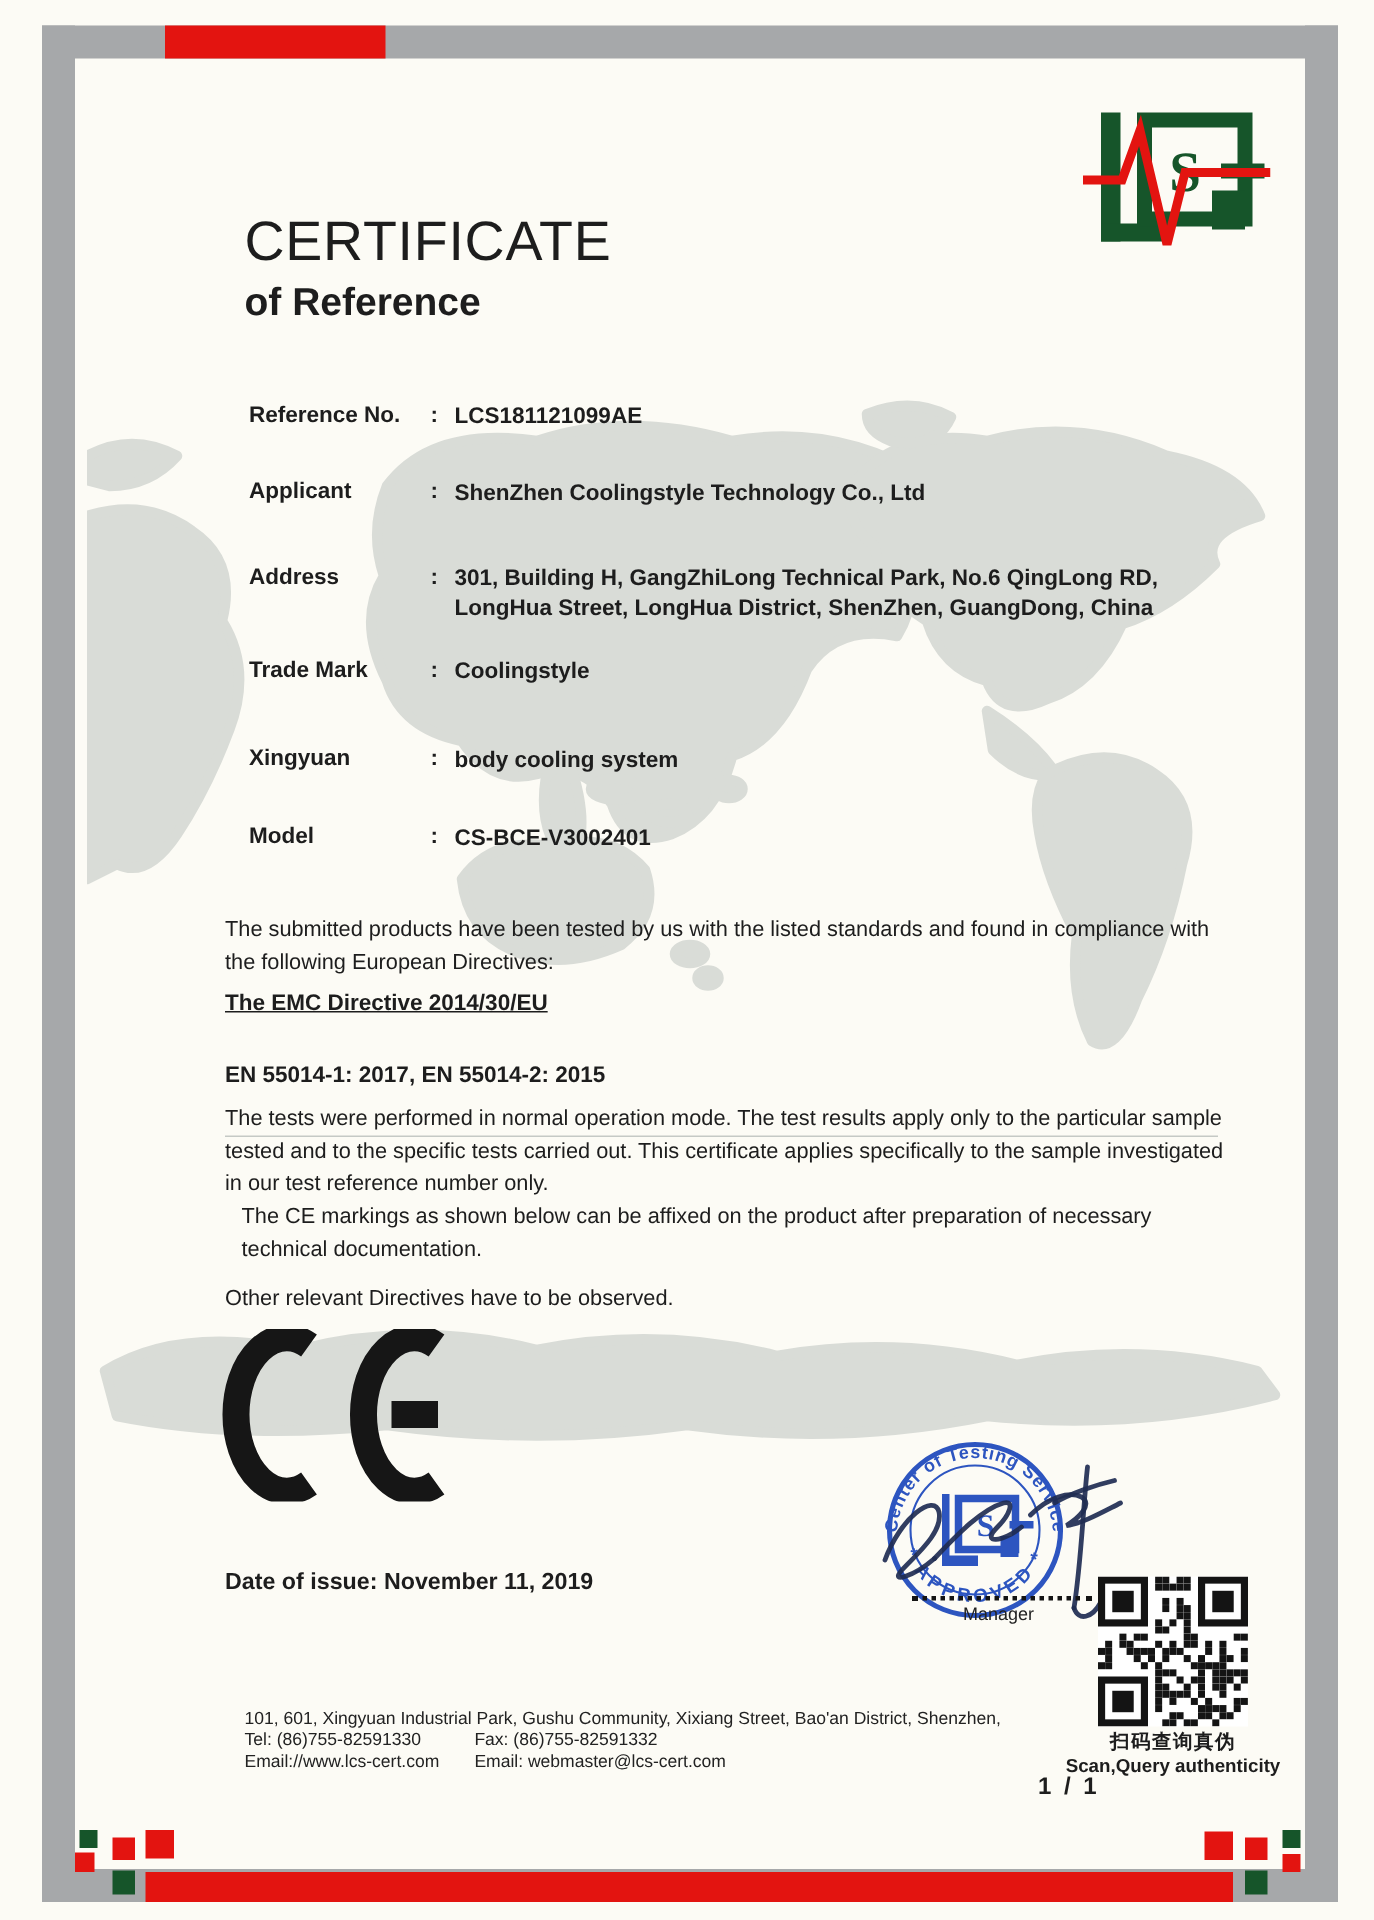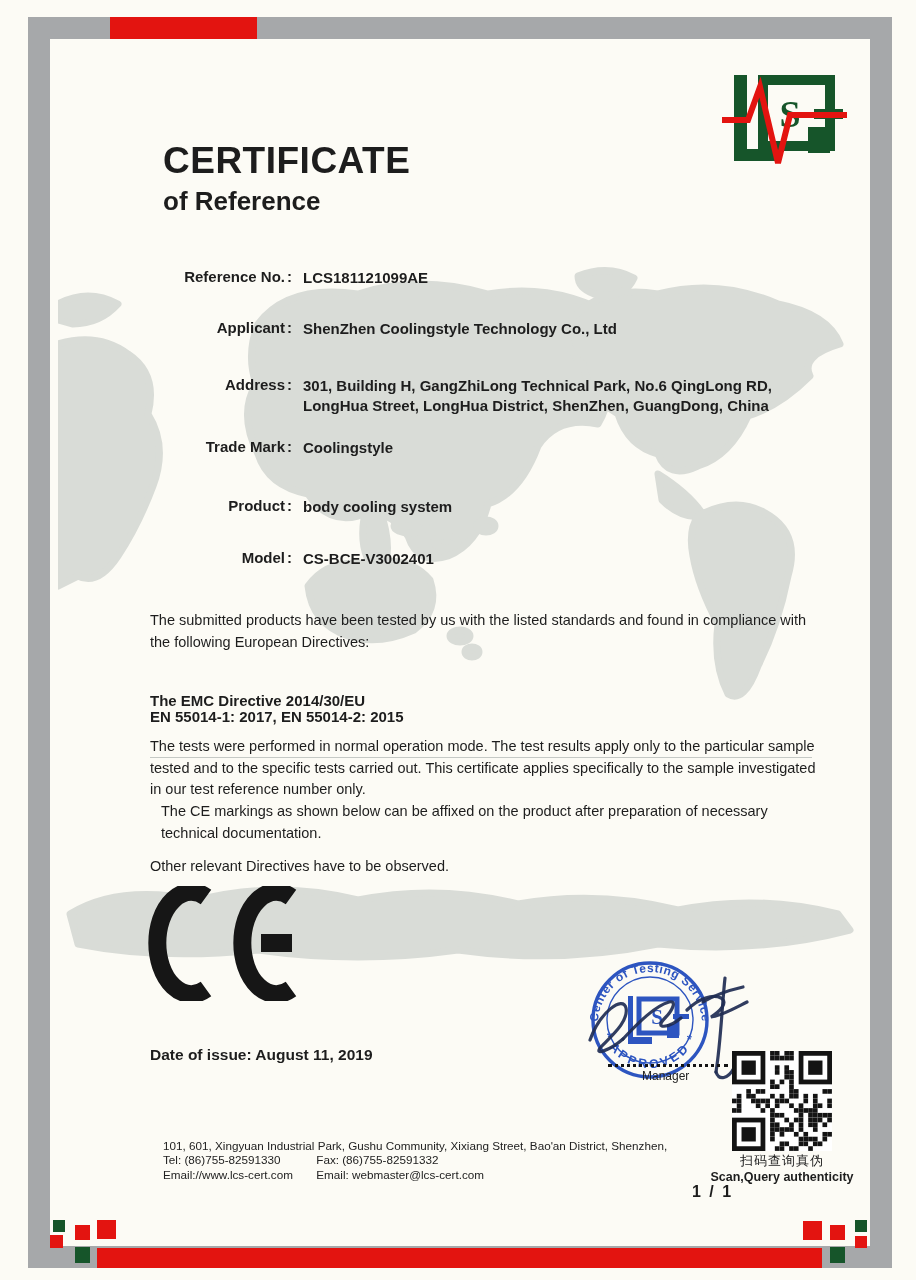--- a/index.html
+++ b/index.html
@@ -21,25 +21,25 @@
   .sq{z-index:3;}
   .sq.red{background:var(--accent-red);} .sq.green{background:var(--brand-green);}
   
   #map{left:58px;top:262px;width:800px;height:724px;z-index:0;}
   .land{fill:var(--map-gray);stroke:var(--map-gray);stroke-width:7;stroke-linejoin:round;}
   
   #logo{left:722px;top:73px;width:125px;height:100px;z-index:2;}
   .g-fill{fill:var(--brand-green);} .g-stroke{stroke:var(--brand-green);fill:none;}
   .pulse{stroke:var(--accent-red);fill:none;stroke-width:6;}
   
-  #title{left:163px;top:140px;font-size:37px;font-weight:bold;letter-spacing:.5px;z-index:4;}
+  #title{left:163px;top:140px;font-size:37px;font-weight:normal;letter-spacing:.5px;z-index:4;}
   #subtitle{left:163px;top:186px;font-size:26px;font-weight:bold;z-index:4;}
   
   .frow{position:absolute;left:150px;width:690px;font-size:15px;font-weight:bold;z-index:4;}
-  .flabel{position:absolute;left:0;width:135px;text-align:right;}
+  .flabel{position:absolute;left:16px;width:135px;}
   .fcolon{position:absolute;left:137px;}
   .fvalue{position:absolute;left:153px;width:530px;line-height:20px;}
   
   .para{position:absolute;left:150px;font-size:14.5px;line-height:21.5px;z-index:4;}
   .bold{font-weight:bold;font-size:15px;}
   #hairline{left:150px;top:757px;width:662px;height:1px;background:#c5c9c5;z-index:4;}
   
   #ce{left:146px;top:886px;width:160px;height:115px;z-index:4;}
   .ce-stroke{stroke:#161616;stroke-width:18;fill:none;}
   
@@ -48,21 +48,21 @@
   #stamp{left:575px;top:940px;width:230px;height:155px;z-index:5;}
   .b-stroke{stroke:var(--stamp-blue);fill:none;}
   .b-fill{fill:var(--stamp-blue);}
   .ringtext{fill:var(--stamp-blue);font-family:"Liberation Sans",sans-serif;font-weight:bold;}
   .sig{stroke:#1f2d52;stroke-width:3.2;fill:none;stroke-linecap:round;opacity:.92;}
   #dotline{left:608px;top:1064px;width:120px;border-top:3px dotted #141414;z-index:6;}
   #manager{left:642px;top:1069px;font-size:12px;color:#222;z-index:6;}
   
   #qr-svg{left:732px;top:1051px;width:100px;height:100px;z-index:6;background:#fff;}
   #qr-cap{left:702px;top:1152px;width:160px;text-align:center;z-index:6;}
-  #qr-cap .cn{font-size:13px;font-weight:normal;letter-spacing:1px;}
+  #qr-cap .cn{font-size:13px;font-weight:bold;letter-spacing:1px;}
   #qr-cap .en{font-size:12.5px;font-weight:bold;}
   #pagenum{left:692px;top:1183px;font-size:16px;font-weight:bold;letter-spacing:2px;z-index:6;}
   
   #footer{left:163px;top:1139px;font-size:11.7px;line-height:14.3px;color:#222;z-index:6;}
   .fcol{display:inline-block;width:150px;}
 </style>
 </head>
 <body>
 
 <div class="page">
@@ -130,45 +130,45 @@
     <span class="flabel">Address</span>
     <span class="fcolon">:</span>
     <span class="fvalue">301, Building H, GangZhiLong Technical Park, No.6 QingLong RD, LongHua Street, LongHua District, ShenZhen, GuangDong, China</span>
   </div>
   <div class="frow" style="top:438px;">
     <span class="flabel">Trade Mark</span>
     <span class="fcolon">:</span>
     <span class="fvalue">Coolingstyle</span>
   </div>
   <div class="frow" style="top:497px;">
-    <span class="flabel">Product</span>
+    <span class="flabel">Xingyuan</span>
     <span class="fcolon">:</span>
     <span class="fvalue">body cooling system</span>
   </div>
   <div class="frow" style="top:549px;">
     <span class="flabel">Model</span>
     <span class="fcolon">:</span>
     <span class="fvalue">CS-BCE-V3002401</span>
   </div>
 
   <div class="para" style="top:610px;width:664px;">The submitted products have been tested by us with the listed standards and found in compliance with the following European Directives:</div>
-  <div class="para bold" style="top:690px;">The EMC Directive 2014/30/EU</div>
+  <div class="para bold" style="top:658px;text-decoration:underline;">The EMC Directive 2014/30/EU</div>
   <div class="para bold" style="top:706px;">EN 55014-1: 2017, EN 55014-2: 2015</div>
   <div class="abs" id="hairline"></div>
   <div class="para" style="top:736px;width:675px;">The tests were performed in normal operation mode. The test results apply only to the particular sample tested and to the specific tests carried out. This certificate applies specifically to the sample investigated in our test reference number only.</div>
   <div class="para" style="top:801px;width:650px;margin-left:11px;">The CE markings as shown below can be affixed on the product after preparation of necessary technical documentation.</div>
   <div class="para" style="top:856px;width:650px;">Other relevant Directives have to be observed.</div>
 
   <svg id="ce" class="abs" viewBox="0 0 160 115" aria-hidden="true">
     <path class="ce-stroke" d="M 60 11 A 34 51 0 1 0 60 103"></path>
     <path class="ce-stroke" d="M 145 11 A 34 51 0 1 0 145 103"></path>
     <path class="ce-stroke" d="M 115 57 H 146"></path>
   </svg>
 
-  <div class="abs" id="date">Date of issue: August 11, 2019</div>
+  <div class="abs" id="date">Date of issue: November 11, 2019</div>
 
   <svg id="stamp" class="abs" viewBox="0 0 230 155">
     <circle class="b-stroke" cx="75" cy="80" r="57" stroke-width="3.4"></circle>
     <circle class="b-stroke" cx="75" cy="80" r="43" stroke-width="1.4"></circle>
     <defs>
       <path id="arcTop" d="M 23 84 A 52 52 0 0 1 127 84"></path>
       <path id="arcBot" d="M 25 78 A 50 50 0 0 0 125 78"></path>
     </defs>
     <text class="ringtext" font-size="12" letter-spacing="0.6">
       <textPath href="#arcTop" startOffset="50%" text-anchor="middle">Center of Testing Service</textPath>

